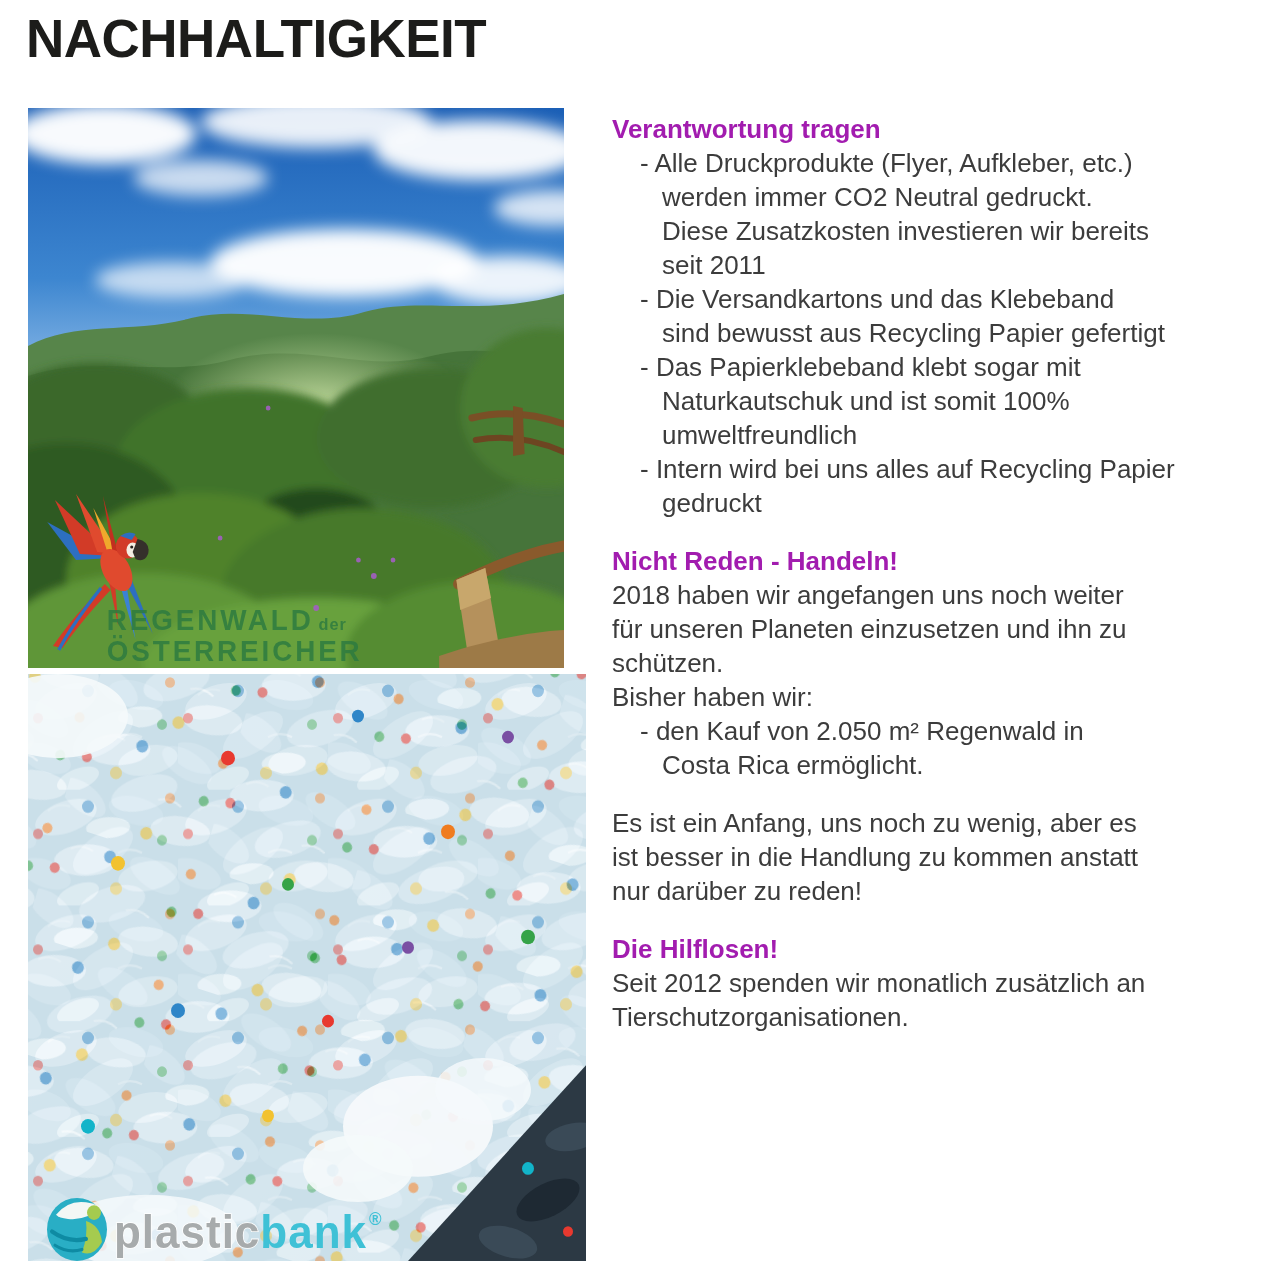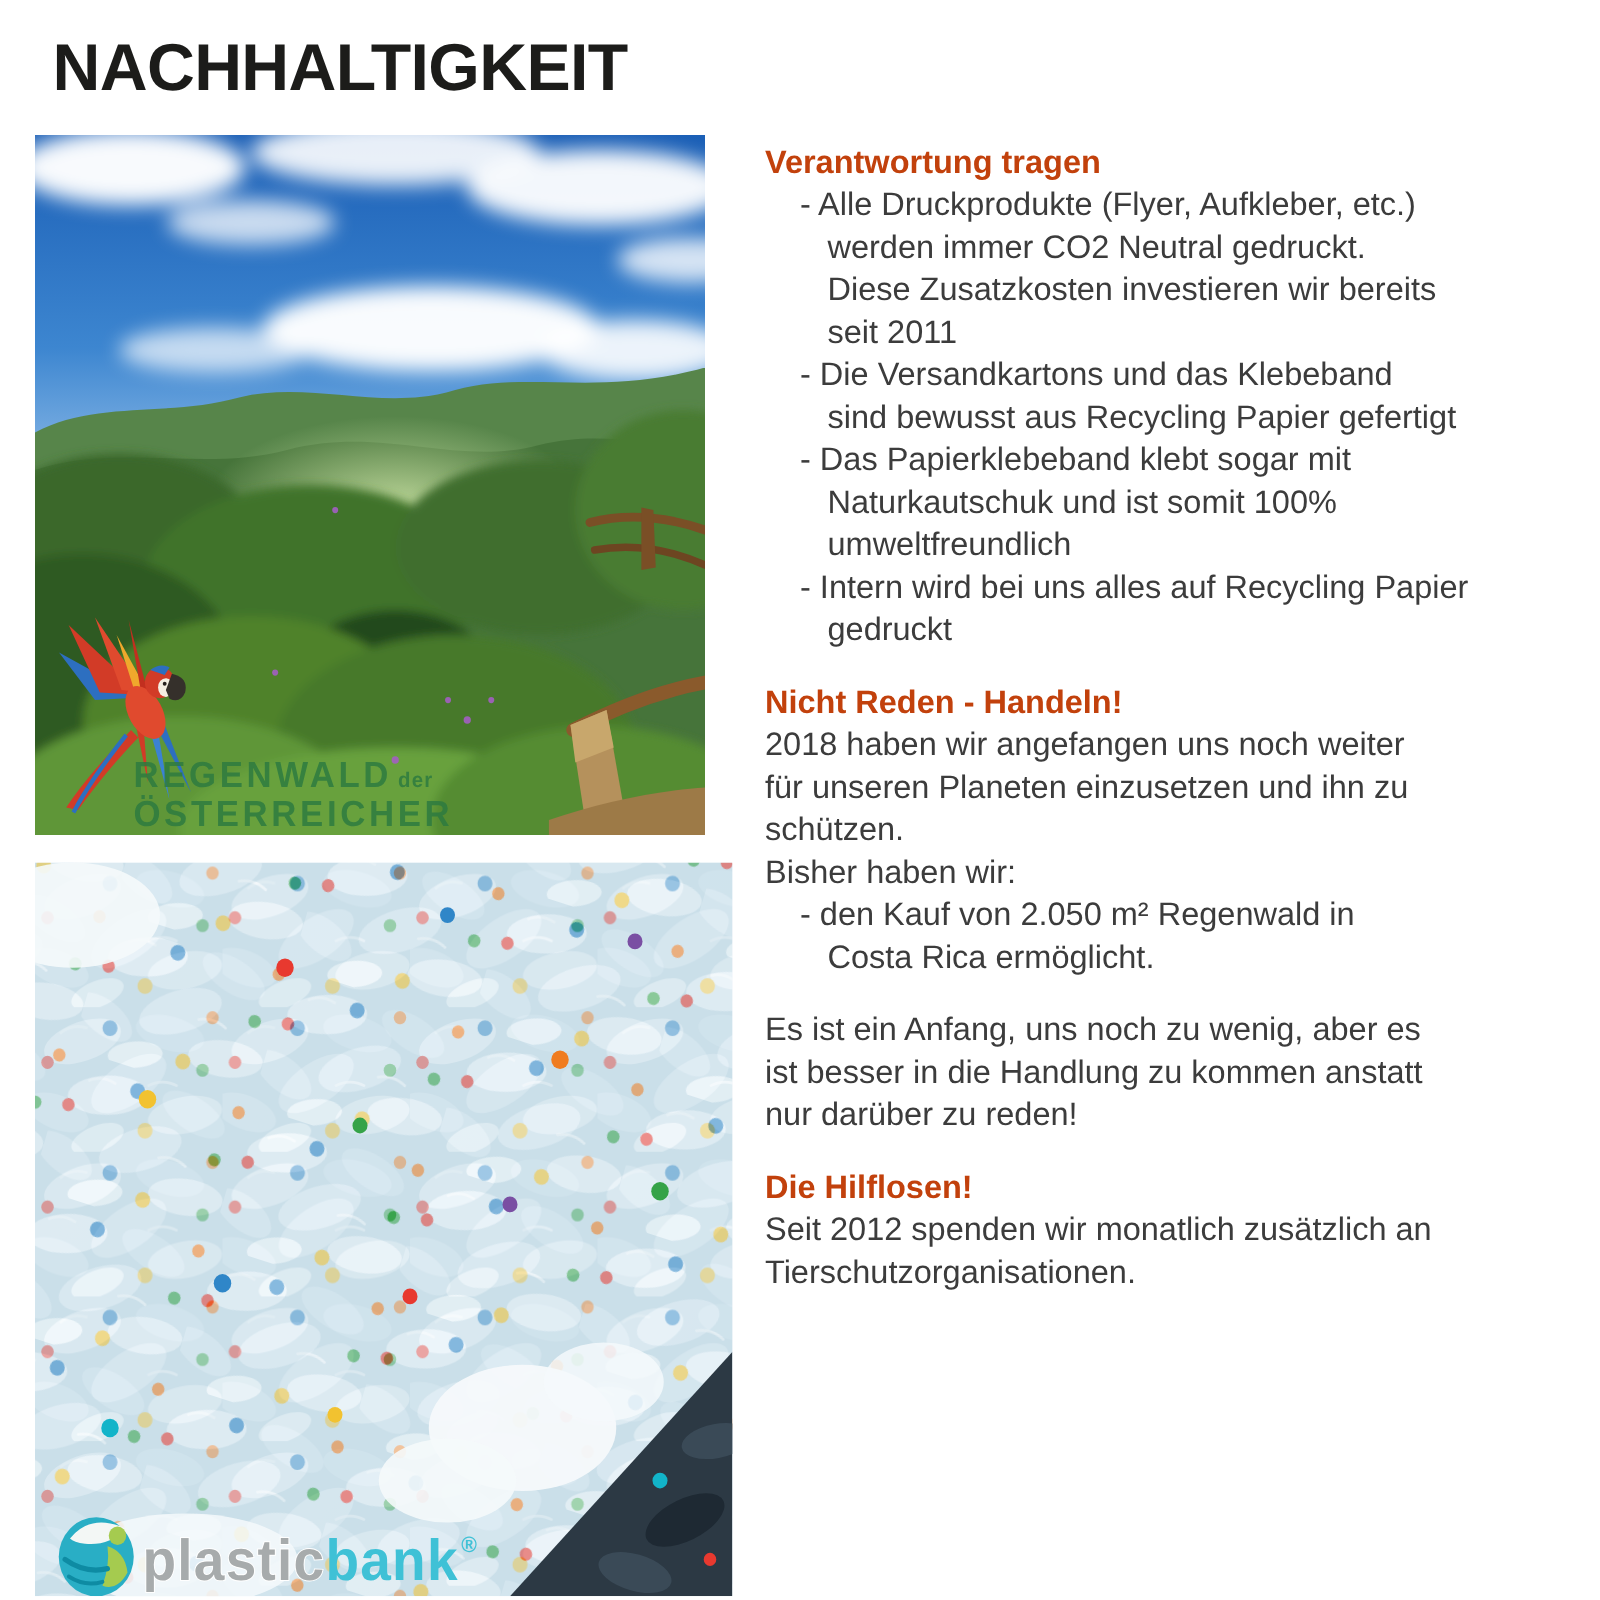--- a/index.html
+++ b/index.html
@@ -2,33 +2,33 @@
 <html><head>
 <meta charset="utf-8">
 <style>
   html,body{margin:0;padding:0;}
   body{
     width:1280px;height:1280px;position:relative;overflow:hidden;
     background:#ffffff;color:#3c3c3c;
     font-family:"Liberation Sans", sans-serif;
   }
   .page-title{
-    position:absolute;left:26px;top:8px;margin:16px;
+    position:absolute;left:26px;top:8px;margin:0;
     font-size:53px;font-weight:800;letter-spacing:-0.5px;color:#1c1c1a;
   }
   figure.photo{position:absolute;left:28px;margin:0;overflow:hidden;}
   .photo-rainforest{top:108px;width:536px;height:560px;}
-  .photo-plastic{top:690px;width:558px;height:587px;}
+  .photo-plastic{top:674px;width:558px;height:587px;}
   .photo svg{display:block;width:100%;height:100%;}
   .content{
     position:absolute;left:612px;top:112px;width:662px;
     font-size:26px;line-height:34px;color:#3c3c3c;
   }
   .content section{margin:0 0 24px 0;}
-  .content h2{margin:0;font-size:26px;line-height:34px;font-weight:700;color:#c2410c;}
+  .content h2{margin:0;font-size:26px;line-height:34px;font-weight:700;color:#a21caf;}
   .content p{margin:0;white-space:pre-line;}
   .content p.bullet{padding-left:22px;text-indent:-22px;margin-left:28px;}
 </style>
 </head>
 <body>
 
 <h1 class="page-title">NACHHALTIGKEIT</h1>
 
 <figure class="photo photo-rainforest">
   <svg viewBox="0 0 558 560" preserveAspectRatio="none">

